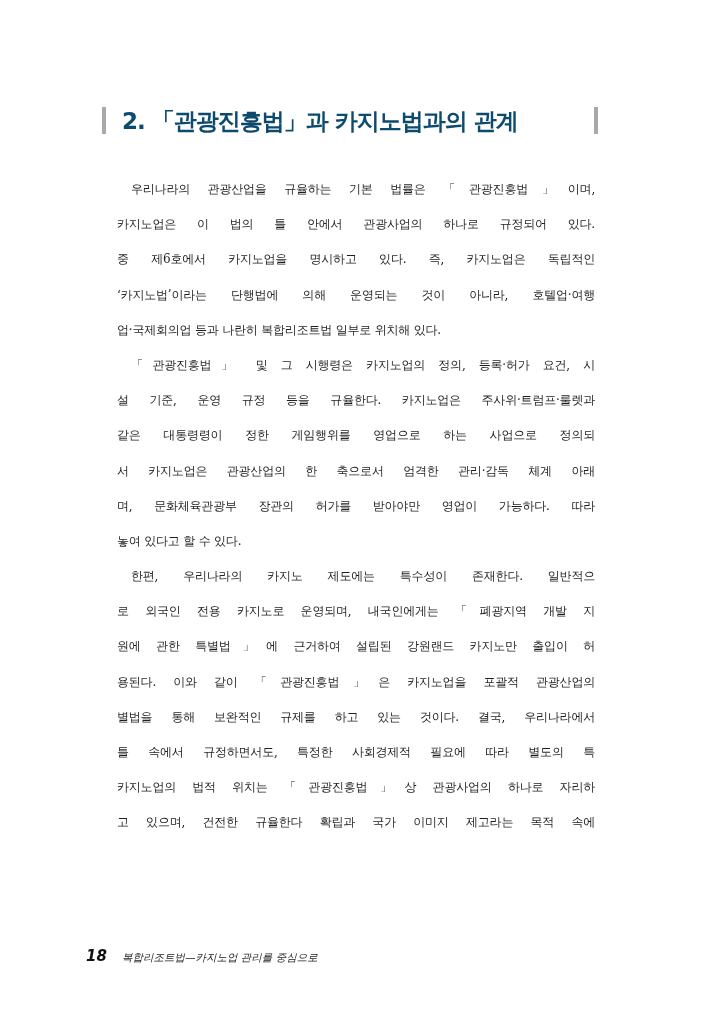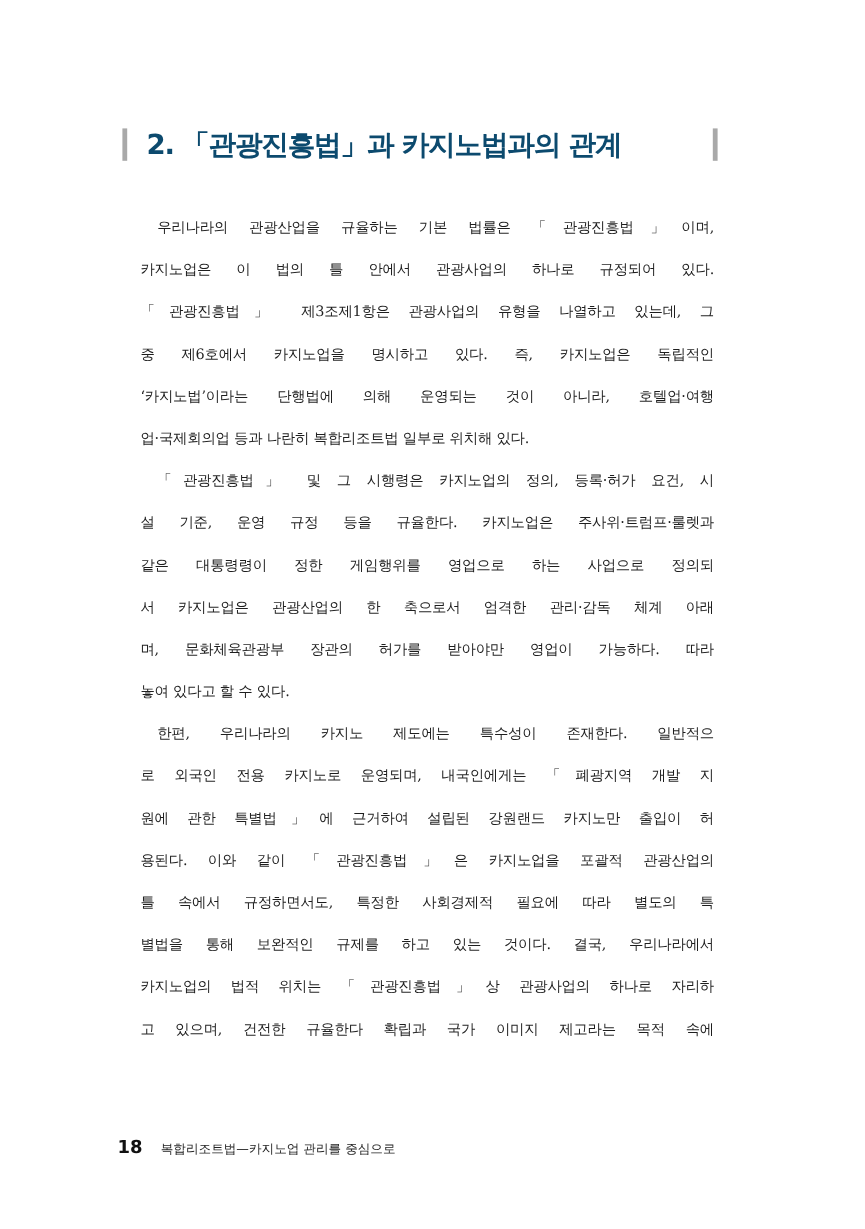--- a/index.html
+++ b/index.html
@@ -56,24 +56,25 @@
       white-space: nowrap;
       text-align: justify;
       text-align-last: justify;
       letter-spacing: -0.2px;
       margin-left: 14px;
     }
     .line.indent { padding-left: 14px; }
     .line.last { text-align-last: left; }
     .footer {
       position: absolute;
-      left: 98px;
+      left: 86px;
       top: 946px;
       white-space: nowrap;
       color: #111111;
+      font-style: italic;
     }
     .footer .page-number {
       font-family: "DejaVu Sans", sans-serif;
       font-size: 15px;
       font-weight: bold;
       margin-right: 10px;
     }
     .footer .running-title {
       font-family: "DejaVu Sans", sans-serif;
       font-size: 10.5px;
@@ -86,40 +87,39 @@
 <div class="heading">
   <div class="bar left"></div>
   <div class="title">2. 「관광진흥법」과 카지노법과의 관계</div>
   <div class="bar right"></div>
 </div>
 
 <div class="body-text">
   <div>
     <div class="line indent">우리나라의 관광산업을 규율하는 기본 법률은 「관광진흥법」이며,</div>
     <div class="line">카지노업은 이 법의 틀 안에서 관광사업의 하나로 규정되어 있다.</div>
-    <div class="line">「관광진흥법」 제3조제1항은 관광사업의 유형을 나열하고 있는데, 그</div>
     <div class="line">중 제6호에서 카지노업을 명시하고 있다. 즉, 카지노업은 독립적인</div>
     <div class="line">‘카지노법’이라는 단행법에 의해 운영되는 것이 아니라, 호텔업·여행</div>
     <div class="line last">업·국제회의업 등과 나란히 복합리조트법 일부로 위치해 있다.</div>
   </div>
   <div>
     <div class="line indent">「관광진흥법」 및 그 시행령은 카지노업의 정의, 등록·허가 요건, 시</div>
     <div class="line">설 기준, 운영 규정 등을 규율한다. 카지노업은 주사위·트럼프·룰렛과</div>
     <div class="line">같은 대통령령이 정한 게임행위를 영업으로 하는 사업으로 정의되</div>
     <div class="line">서 카지노업은 관광산업의 한 축으로서 엄격한 관리·감독 체계 아래</div>
     <div class="line">며, 문화체육관광부 장관의 허가를 받아야만 영업이 가능하다. 따라</div>
     <div class="line last">놓여 있다고 할 수 있다.</div>
   </div>
   <div>
     <div class="line indent">한편, 우리나라의 카지노 제도에는 특수성이 존재한다. 일반적으</div>
     <div class="line">로 외국인 전용 카지노로 운영되며, 내국인에게는 「폐광지역 개발 지</div>
     <div class="line">원에 관한 특별법」에 근거하여 설립된 강원랜드 카지노만 출입이 허</div>
     <div class="line">용된다. 이와 같이 「관광진흥법」은 카지노업을 포괄적 관광산업의</div>
+    <div class="line">별법을 통해 보완적인 규제를 하고 있는 것이다. 결국, 우리나라에서</div>
     <div class="line">틀 속에서 규정하면서도, 특정한 사회경제적 필요에 따라 별도의 특</div>
-    <div class="line">별법을 통해 보완적인 규제를 하고 있는 것이다. 결국, 우리나라에서</div>
     <div class="line">카지노업의 법적 위치는 「관광진흥법」상 관광사업의 하나로 자리하</div>
     <div class="line">고 있으며, 건전한 규율한다 확립과 국가 이미지 제고라는 목적 속에</div>
   </div>
 </div>
 
 <div class="footer">
   <span class="page-number">18</span>
   <span class="running-title">복합리조트법—카지노업 관리를 중심으로</span>
 </div>
 

